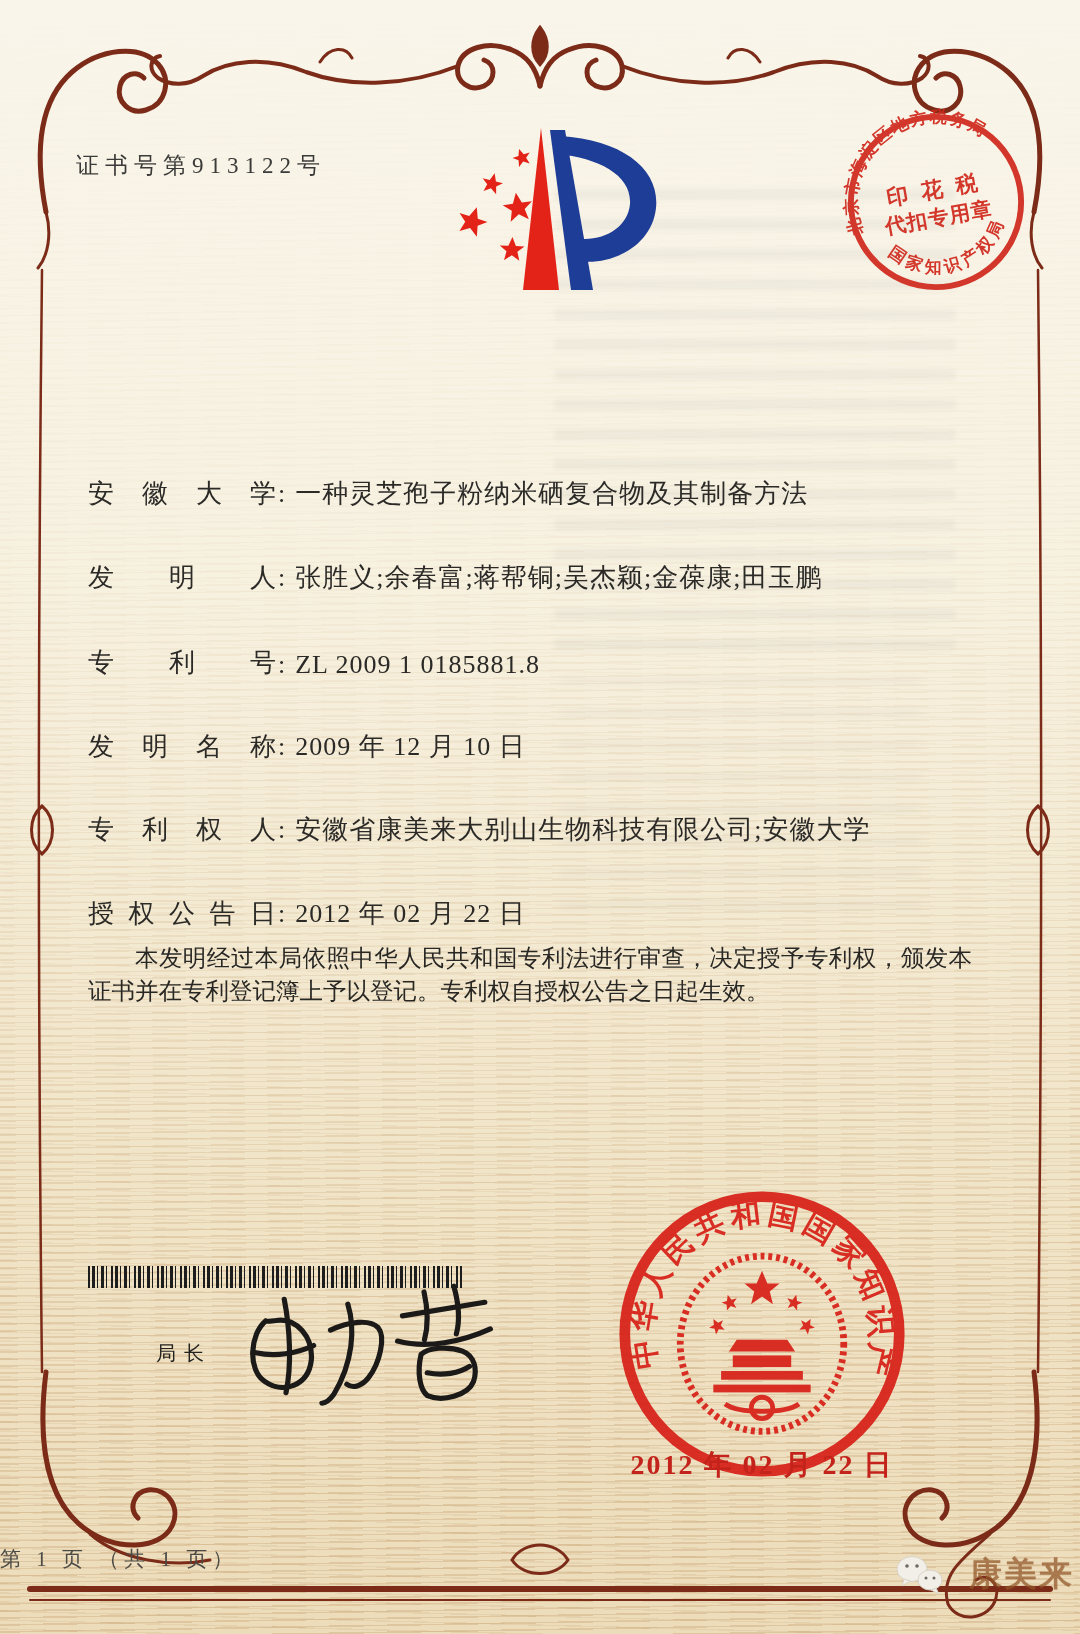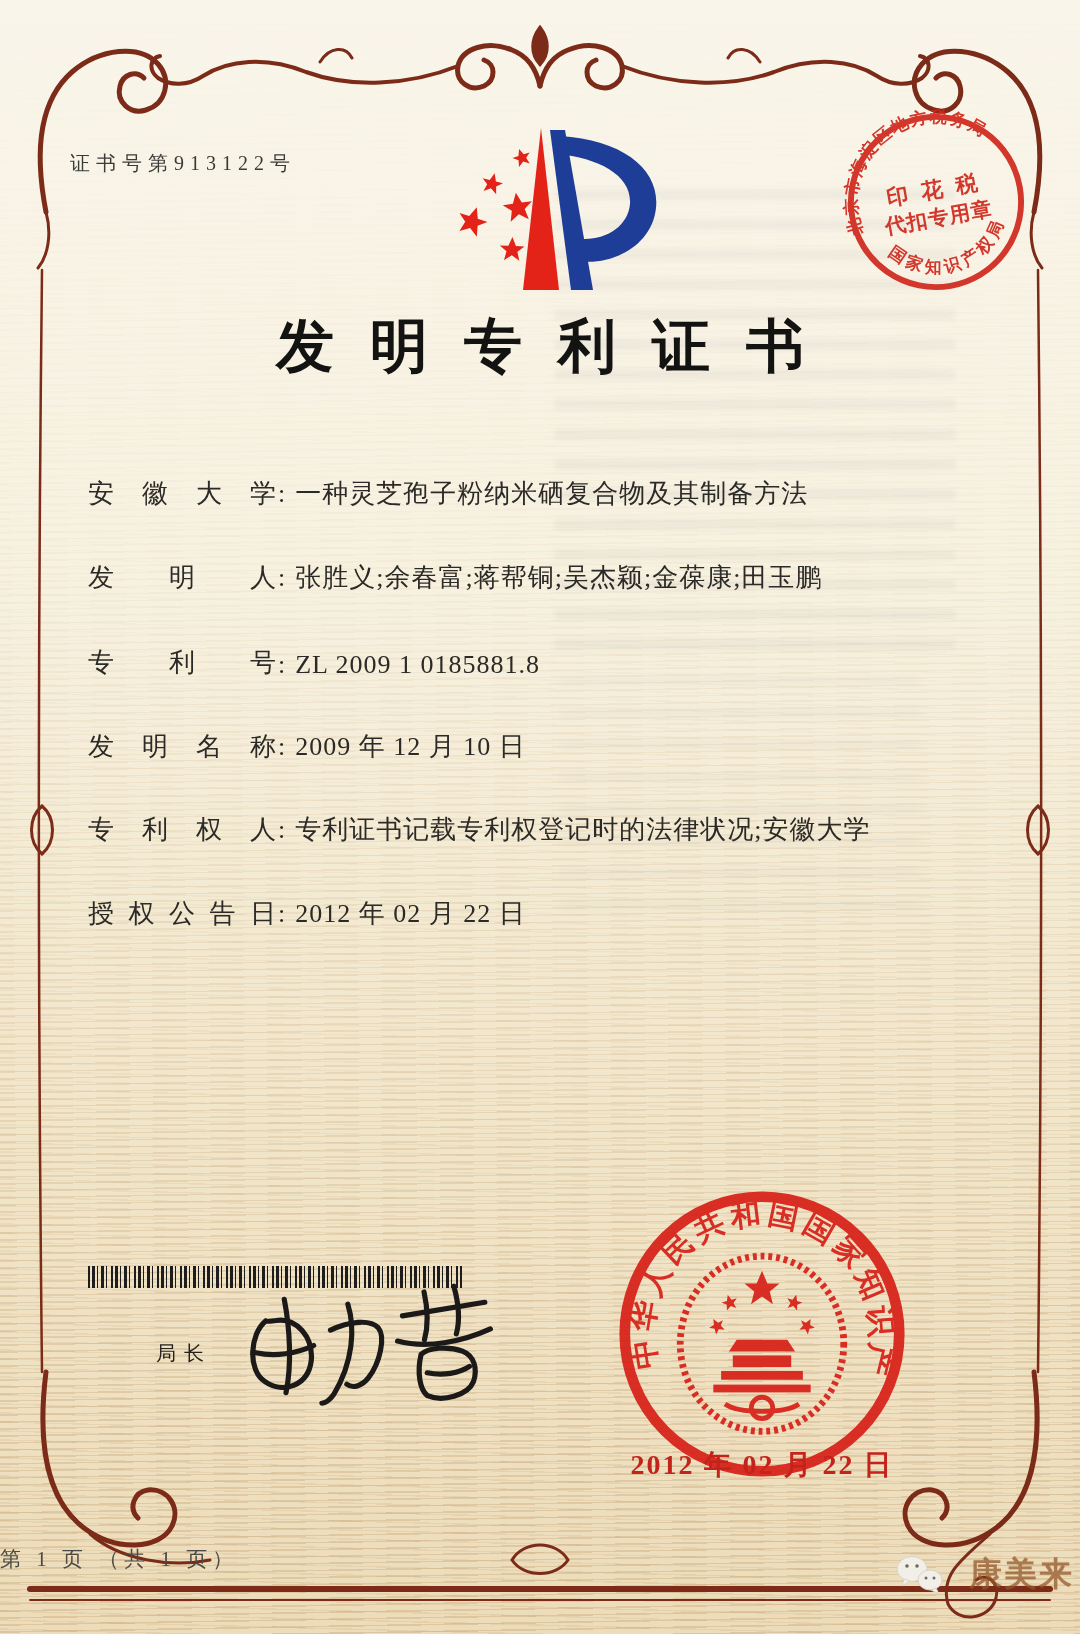--- a/index.html
+++ b/index.html
@@ -18,21 +18,21 @@
     mask-image:linear-gradient(to bottom, rgba(0,0,0,0) 0%, rgba(0,0,0,.12) 30%, rgba(0,0,0,.55) 60%, rgba(0,0,0,.95) 85%, rgba(0,0,0,1) 100%);
   }
   
   .ghost{position:absolute;left:555px;top:170px;width:400px;height:480px;opacity:.10;filter:blur(2.5px);
     background:repeating-linear-gradient(0deg, rgba(80,88,104,.5) 0 11px, rgba(0,0,0,0) 11px 30px);}
   .ghost2{position:absolute;left:560px;top:660px;width:360px;height:250px;opacity:.06;filter:blur(3px);
     background:repeating-linear-gradient(0deg, rgba(80,88,104,.5) 0 10px, rgba(0,0,0,0) 10px 32px);}
 
   .border-layer{position:absolute;inset:0;pointer-events:none;}
 
-  .cert-no{position:absolute;left:70px;top:150px;font-size:20px;letter-spacing:6px;color:#3a3a38;}
+  .cert-no{position:absolute;left:76px;top:150px;font-size:23px;letter-spacing:6px;color:#3a3a38;}
 
   .logo{position:absolute;left:428px;top:118px;width:236px;height:190px;}
 
   .tax-stamp{position:absolute;left:842px;top:108px;width:188px;height:188px;transform:rotate(-10deg);opacity:.92;}
 
   .title{position:absolute;left:0;top:308px;width:100%;text-align:center;
     font-size:58px;font-weight:bold;color:#131312;letter-spacing:36px;text-indent:36px;}
 
   .fields{position:absolute;left:88px;top:0;width:910px;}
   .field-row{position:absolute;left:0;white-space:nowrap;font-size:26px;color:#2b2a27;}
@@ -137,44 +137,44 @@
     <text fill="#d0281c" font-size="17" font-weight="bold" letter-spacing="2">
       <textPath href="#taxTop" startOffset="4%">北京市海淀区地方税务局</textPath>
     </text>
     <text x="95" y="90" text-anchor="middle" fill="#d0281c" font-size="22" font-weight="bold" letter-spacing="4">印 花 税</text>
     <text x="95" y="118" text-anchor="middle" fill="#d0281c" font-size="21" font-weight="bold" letter-spacing="1">代扣专用章</text>
     <text fill="#d0281c" font-size="17" font-weight="bold" letter-spacing="4">
       <textPath href="#taxBottom" startOffset="6%">国家知识产权局</textPath>
     </text>
   </svg>
 
-  <div class="title">发明专利证书</div>
 
   <div class="fields">
     <div class="field-row" style="top:476px">
       <span class="f-label">安徽大学</span><span class="f-colon">:</span><span class="f-value">一种灵芝孢子粉纳米硒复合物及其制备方法</span>
     </div>
     <div class="field-row" style="top:560px">
       <span class="f-label">发明人</span><span class="f-colon">:</span><span class="f-value">张胜义;余春富;蒋帮铜;吴杰颖;金葆康;田玉鹏</span>
     </div>
     <div class="field-row" style="top:645px">
       <span class="f-label">专利号</span><span class="f-colon">:</span><span class="f-value">ZL 2009 1 0185881.8</span>
     </div>
     <div class="field-row" style="top:729px">
       <span class="f-label">发明名称</span><span class="f-colon">:</span><span class="f-value">2009 年 12 月 10 日</span>
     </div>
     <div class="field-row" style="top:812px">
-      <span class="f-label">专利权人</span><span class="f-colon">:</span><span class="f-value">专利证书记载专利权登记时的法律状况;安徽大学</span>
+      <span class="f-label">专利权人</span><span class="f-colon">:</span><span class="f-value">安徽省康美来大别山生物科技有限公司;安徽大学</span>
     </div>
     <div class="field-row" style="top:896px">
       <span class="f-label">授权公告日</span><span class="f-colon">:</span><span class="f-value">2012 年 02 月 22 日</span>
     </div>
   </div>
 
   <div class="body-text">
+    <p>本发明经过本局依照中华人民共和国专利法进行审查，决定授予专利权，颁发本证书并在专利登记簿上予以登记。专利权自授权公告之日起生效。</p>
   </div>
 
   <div class="barcode"></div>
 
   <div class="director">局长</div>
   <svg class="autograph" viewBox="0 0 270 150">
     <g stroke="#1b1a18" stroke-width="5" fill="none" stroke-linecap="round" stroke-linejoin="round">
       <path d="M38,40 C22,52 18,86 34,98 C52,112 76,104 80,80 C83,58 68,38 48,40 C44,40 41,41 38,40"></path>
       <path d="M57,20 C61,48 61,84 54,110"></path>
       <path d="M27,70 C45,75 66,73 83,66"></path>

